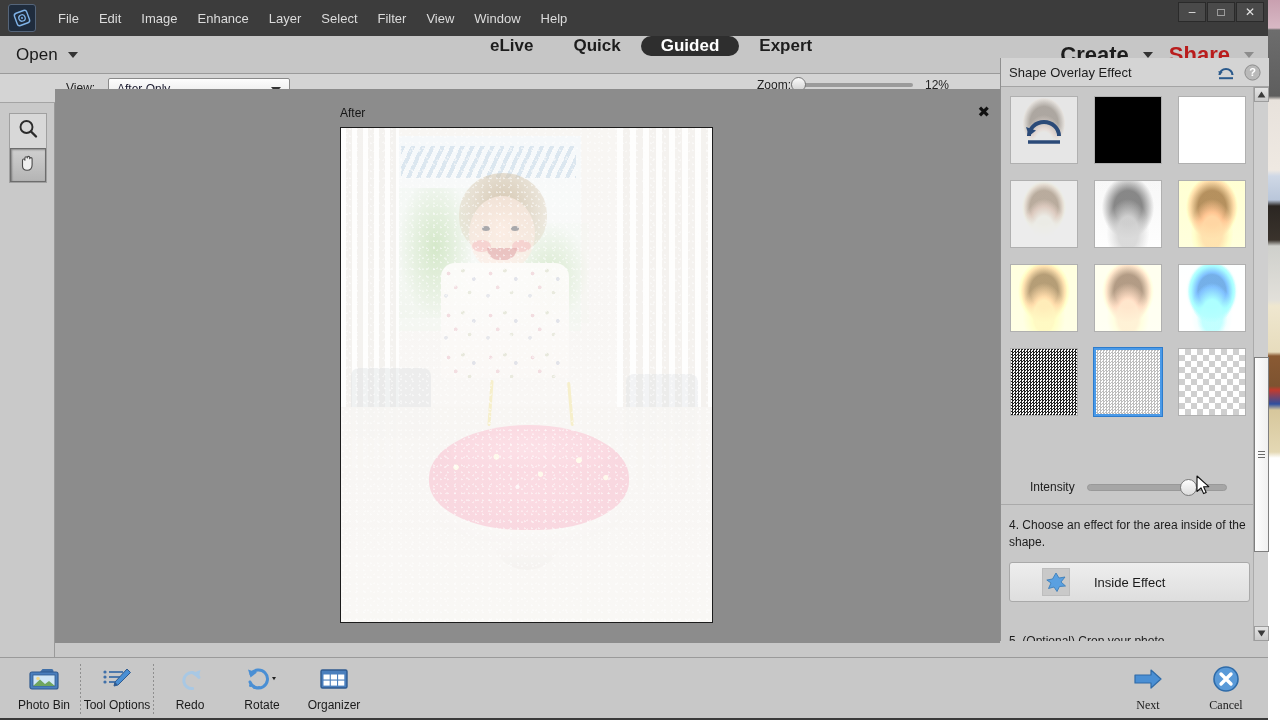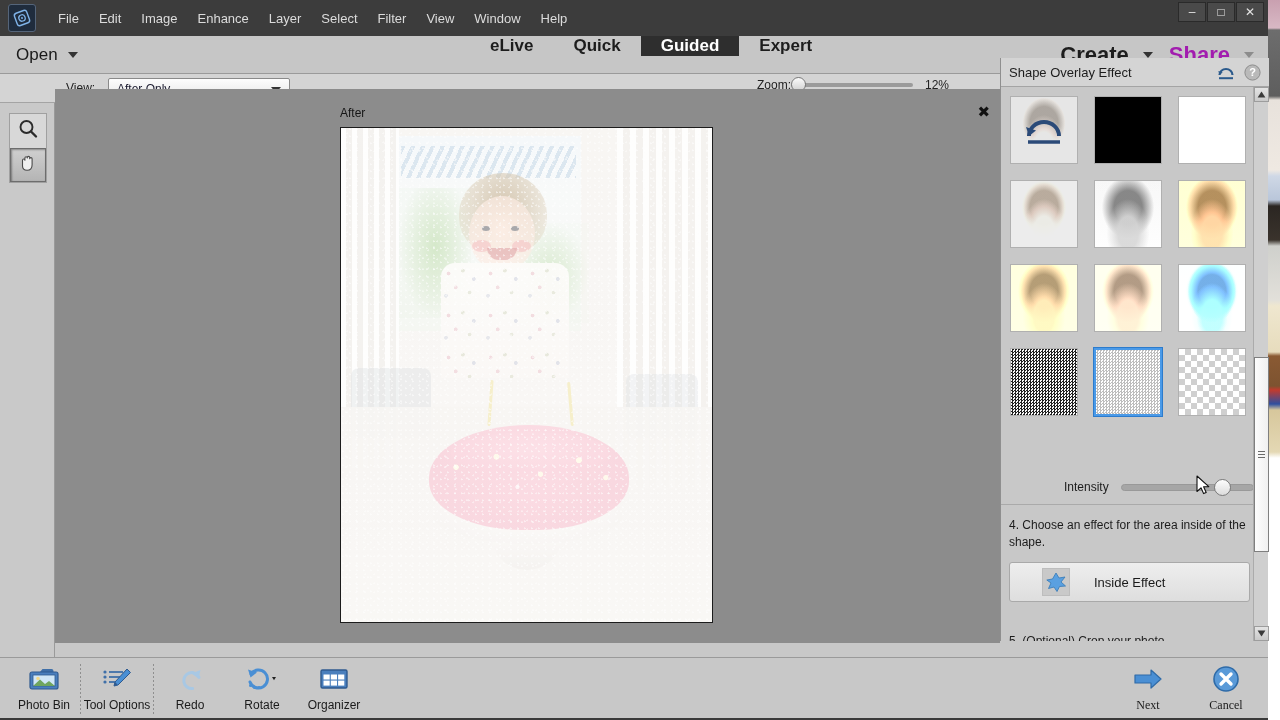--- a/index.html
+++ b/index.html
@@ -84,28 +84,28 @@
   }
   .mode-tabs {
     position: absolute; left: 470px; top: 0; height: 40px;
     display: flex; align-items: flex-start;
   }
   .mode-tab {
     display: flex; align-items: center; padding: 0 20px;
     font-size: 17px; font-weight: bold; color: #1d1d1d;
   }
   .mode-tab.active {
-    background: #2e2e2e; color: #ffffff;
+    background: #2e2e2e; color: #ffffff; border-radius: 18px;
   }
   .right-btns {
     position: absolute; right: 14px; top: 0; height: 38px;
     display: flex; align-items: center; gap: 16px;
   }
   .rb { display: flex; align-items: center; gap: 14px; font-size: 22px; color: #1d1d1d; font-weight: bold; }
-  .rb.dim { color: #a21caf; }
+  .rb.dim { color: #b91c1c; }
   .rb.dim .caret-down { border-top-color: #8c8c8c; }
 
   
   .optionsbar {
     position: absolute; top: 74px; left: 0; width: 1000px; height: 29px;
     background: #d4d4d4; border-bottom: 1px solid #a4a4a4;
   }
   .view-label {
     position: absolute; left: 66px; top: 7px; font-size: 12px; color: #222;
   }
@@ -384,21 +384,21 @@
   }
   .t-reset-overlay {
     position: absolute; inset: 0;
     display: flex; align-items: center; justify-content: center;
   }
 
   .intensity-row {
     position: absolute; top: 385px; left: 0; width: 253px; height: 30px;
     display: flex; align-items: center;
   }
-  .intensity-label { margin-left: 63px; font-size: 12px; color: #1c1c1c; }
+  .intensity-label { margin-left: 29px; font-size: 12px; color: #1c1c1c; }
   .int-track {
     position: relative; margin-left: 12px;
     width: 140px; height: 7px; border-radius: 4px;
     background: #a6a6a6;
     border: 1px solid #999;
   }
   .int-thumb {
     position: absolute; left: 92px; top: -6px;
     width: 17px; height: 17px; border-radius: 50%;
     background: linear-gradient(#fdfdfd, #dcdcdc);

